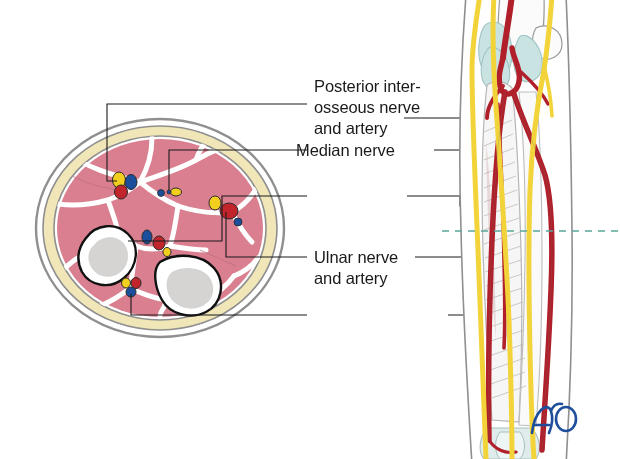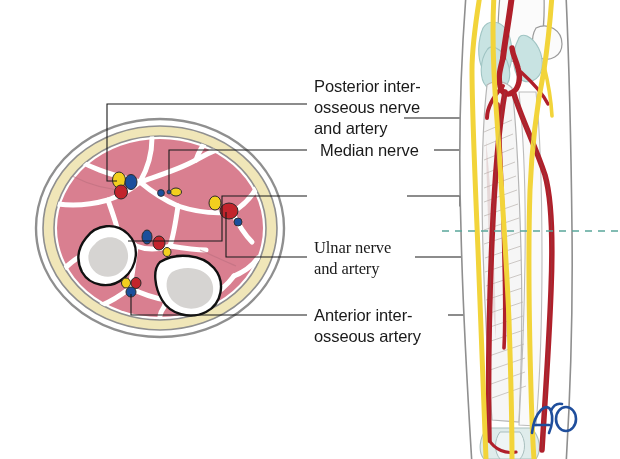--- a/index.html
+++ b/index.html
@@ -25,23 +25,23 @@
   .label-text {
     position: absolute;
     font-family: "Liberation Sans", sans-serif;
     font-size: 16.5px;
     line-height: 21px;
     color: #1a1a1a;
     white-space: pre;
     letter-spacing: -0.1px;
   }
   .lbl-posterior  { left: 314px; top: 76px;  }
-  .lbl-median     { left: 320px; top: 140px; }
+  .lbl-median     { left: 296px; top: 140px; }
   .lbl-superficial{ left: 314px; top: 170px; }
-  .lbl-ulnar      { left: 314px; top: 237px; font-family: Liberation Serif, serif; }
+  .lbl-ulnar      { left: 314px; top: 247px; }
   .lbl-anterior   { left: 314px; top: 305px; }
 </style>
 </head>
 <body>
 
 <div id="root">
 
   <svg class="figure-svg" viewBox="0 0 620 459">
     <defs>
       <clipPath id="clipArm">
@@ -280,16 +280,14 @@
   <div class="label-text lbl-posterior">Posterior inter-
 osseous nerve
 and artery</div>
 
   <div class="label-text lbl-median">Median nerve</div>
 
 
   <div class="label-text lbl-ulnar">Ulnar nerve
 and artery</div>
 
-  <div class="label-text lbl-anterior">Anterior inter-
-osseous artery</div>
 
 </div>
 
 </body></html>

